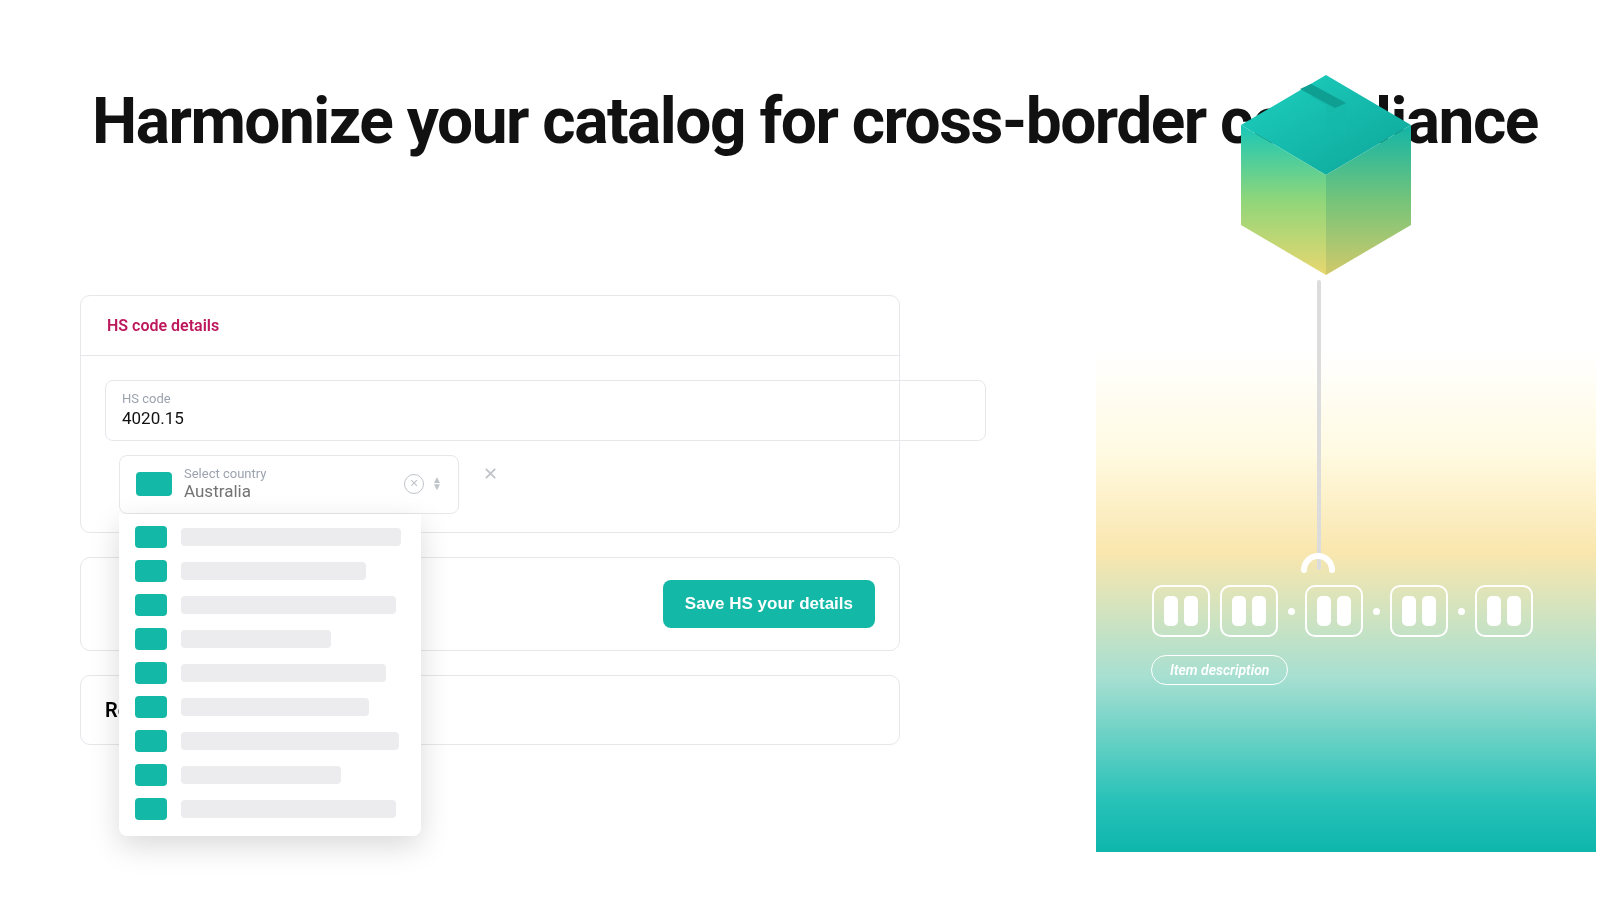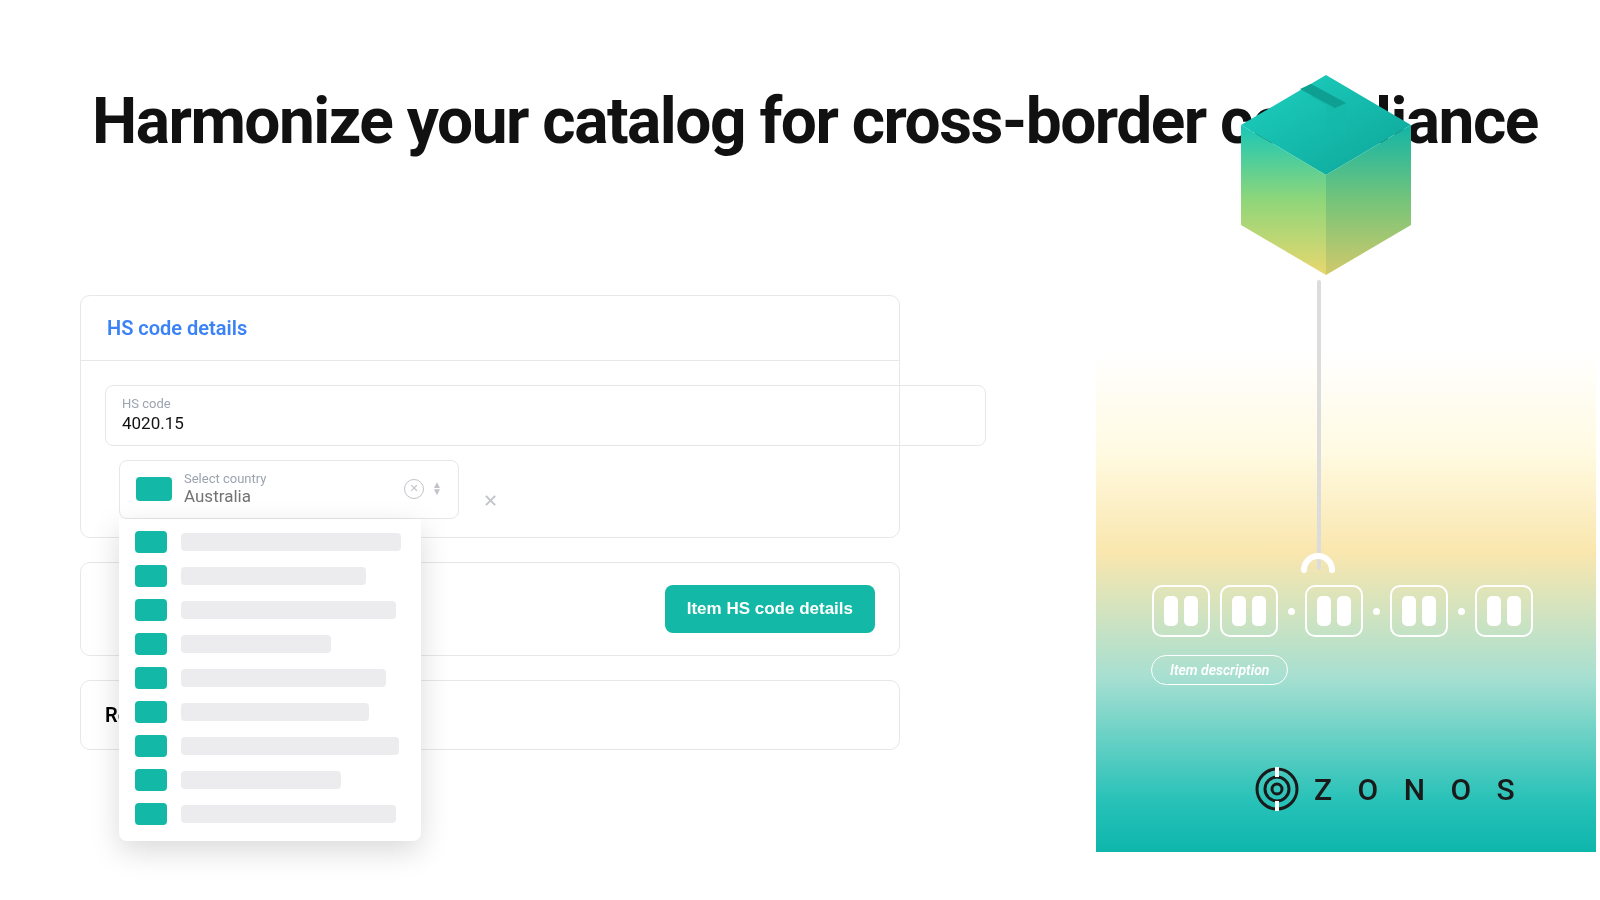--- a/index.html
+++ b/index.html
@@ -29,23 +29,23 @@
   }
   .card {
     border: 1px solid #e5e7eb;
     border-radius: 10px;
     background: #fff;
     overflow: visible;
   }
   .card-header {
     padding: 20px 26px;
     border-bottom: 1px solid #e5e7eb;
-    font-size: 20px;
+    font-size: 16px;
     font-weight: 600;
-    color: #3b82f6;
+    color: #be185d;
   }
   .card-body {
     padding: 24px 24px 18px 24px;
     position: relative;
   }
   .input-box {
     border: 1px solid #e5e7eb;
     border-radius: 8px;
     padding: 10px 16px 12px 16px;
     width: 881px;
@@ -56,21 +56,21 @@
     color: #9ca3af;
     margin-bottom: 2px;
   }
   .input-value {
     font-size: 17px;
     color: #111;
   }
   .row-2 {
     display: flex;
     gap: 16px;
-    align-items: flex-end;
+    align-items: flex-start;
     margin-left: 14px;
   }
   .country-select {
     border: 1px solid #e5e7eb;
     border-radius: 8px;
     padding: 10px 16px 12px 16px;
     width: 340px;
     display: flex;
     align-items: center;
     position: relative;
@@ -355,21 +355,21 @@
           </div>
         <div class="dropdown-item">
             <div class="flag-chip"></div>
             <div class="skeleton"></div>
           </div>
       </div>
     </div>
   </div>
 
   <div class="save-row">
-    <button class="save-btn">Item HS code details</button>
+    <button class="save-btn">Save HS your details</button>
   </div>
 
   <div class="partial-card">Re</div>
 </div>
 
 <div class="right-panel">
   <div class="gradient"></div>
 
   <div class="box-icon">
     <svg width="190" height="210" viewBox="0 0 190 210">
@@ -425,23 +425,13 @@
       </div>
     <div class="dot"></div>
     <div class="seg">
         <div class="pill"></div>
         <div class="pill"></div>
       </div>
   </div>
 
   <div class="item-desc-pill">Item description</div>
 
-  <div class="brand">
-    <svg width="46" height="46" viewBox="0 0 46 46">
-      <circle cx="23" cy="23" r="20" stroke="#1a1a1a" stroke-width="3" fill="none"></circle>
-      <circle cx="23" cy="23" r="12" stroke="#1a1a1a" stroke-width="3" fill="none"></circle>
-      <circle cx="23" cy="23" r="5" stroke="#1a1a1a" stroke-width="3" fill="none"></circle>
-      <rect x="21" y="1" width="4" height="10" fill="#fff"></rect>
-      <rect x="21" y="35" width="4" height="10" fill="#fff"></rect>
-    </svg>
-    <div class="brand-text">Z O N O S</div>
-  </div>
 </div>
 
 </body></html>

